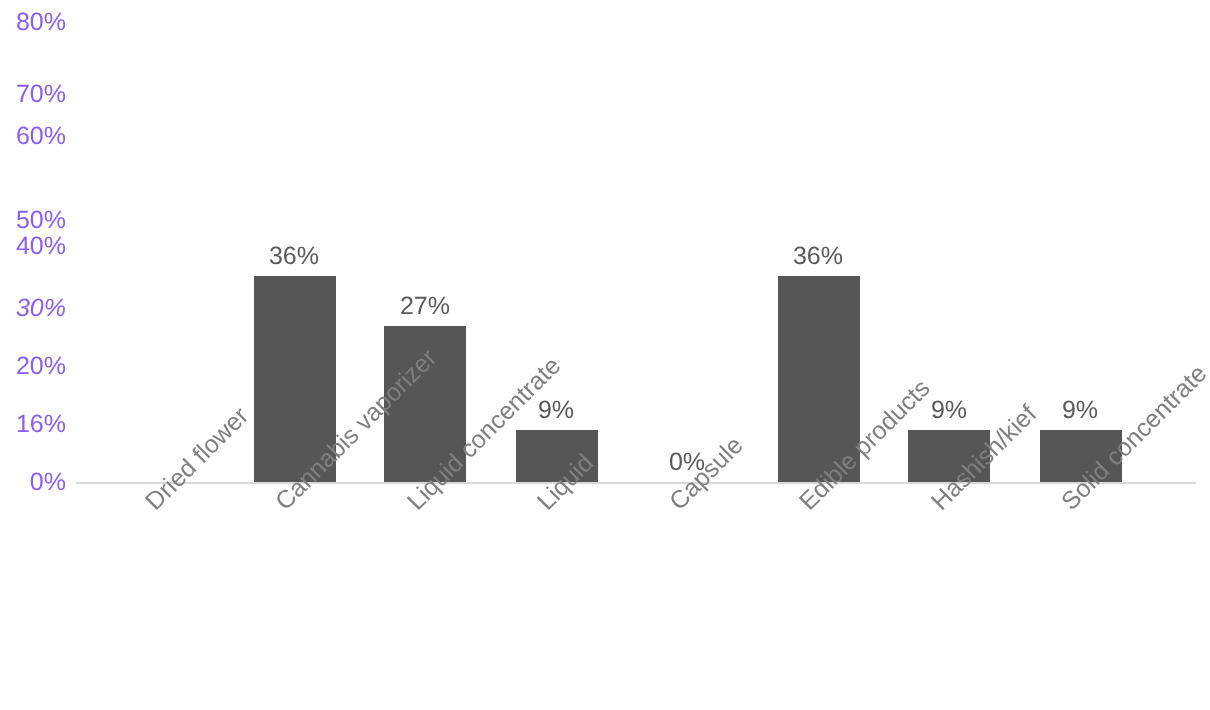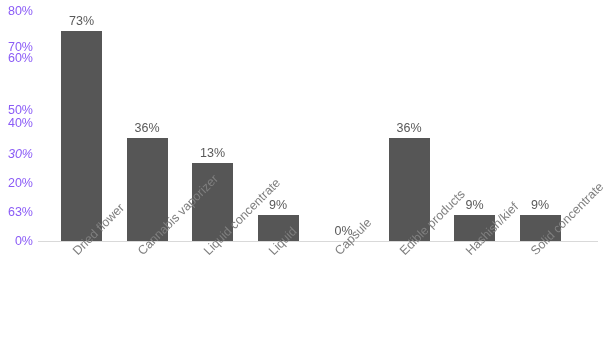--- a/index.html
+++ b/index.html
@@ -99,42 +99,38 @@
     line-height: 14px;
   }
 </style>
 </head>
 <body>
 
 <div id="chart-root">
 
   <div id="y-axis">
       <div class="y-tick" style="top: 234.5px;">0%</div>
-      <div class="y-tick" style="top: 205.75px;">63%</div>
+      <div class="y-tick" style="top: 205.75px;">16%</div>
       <div class="y-tick" style="top: 177px; margin-left: 16px;">20%</div>
       <div class="y-tick" style="top: 148.25px; font-style: italic;">30%</div>
       <div class="y-tick" style="top: 117px;">40%</div>
       <div class="y-tick" style="top: 104px; padding-left: 30px;">50%</div>
-      <div class="y-tick" style="top: 52px;">60%</div>
+      <div class="y-tick" style="top: 62px;">60%</div>
       <div class="y-tick" style="top: 41px; padding-left: 47px;">70%</div>
       <div class="y-tick" style="top: 4.5px;">80%</div>
     </div>
 
   <div id="plot-area">
-      <div class="bar-slot" style="left: 23px; height: 236px;">
-        <div class="bar-rect" style="height: 209.875px; background: rgb(86, 86, 86);"></div>
-        <div class="bar-value" style="bottom: 212.875px; color: rgb(89, 89, 89);">73%</div>
-      </div>
       <div class="bar-slot" style="left: 88.5px; height: 236px;">
         <div class="bar-rect" style="height: 103.5px; background: rgb(86, 86, 86);"></div>
         <div class="bar-value" style="bottom: 106.5px; color: rgb(89, 89, 89);">36%</div>
       </div>
       <div class="bar-slot" style="left: 154px; height: 236px;">
         <div class="bar-rect" style="height: 77.625px; background: rgb(86, 86, 86);"></div>
-        <div class="bar-value" style="bottom: 80.625px; color: rgb(89, 89, 89);">13%</div>
+        <div class="bar-value" style="bottom: 80.625px; color: rgb(89, 89, 89);">27%</div>
       </div>
       <div class="bar-slot" style="left: 219.5px; height: 236px;">
         <div class="bar-rect" style="height: 25.875px; background: rgb(86, 86, 86);"></div>
         <div class="bar-value" style="bottom: 28.875px; color: rgb(89, 89, 89);">9%</div>
       </div>
       <div class="bar-slot" style="left: 285px; height: 236px;">
         <div class="bar-value" style="bottom: 3px; color: rgb(89, 89, 89);">0%</div>
       </div>
       <div class="bar-slot" style="left: 350.5px; height: 236px;">
         <div class="bar-rect" style="height: 103.5px; background: rgb(86, 86, 86);"></div>

